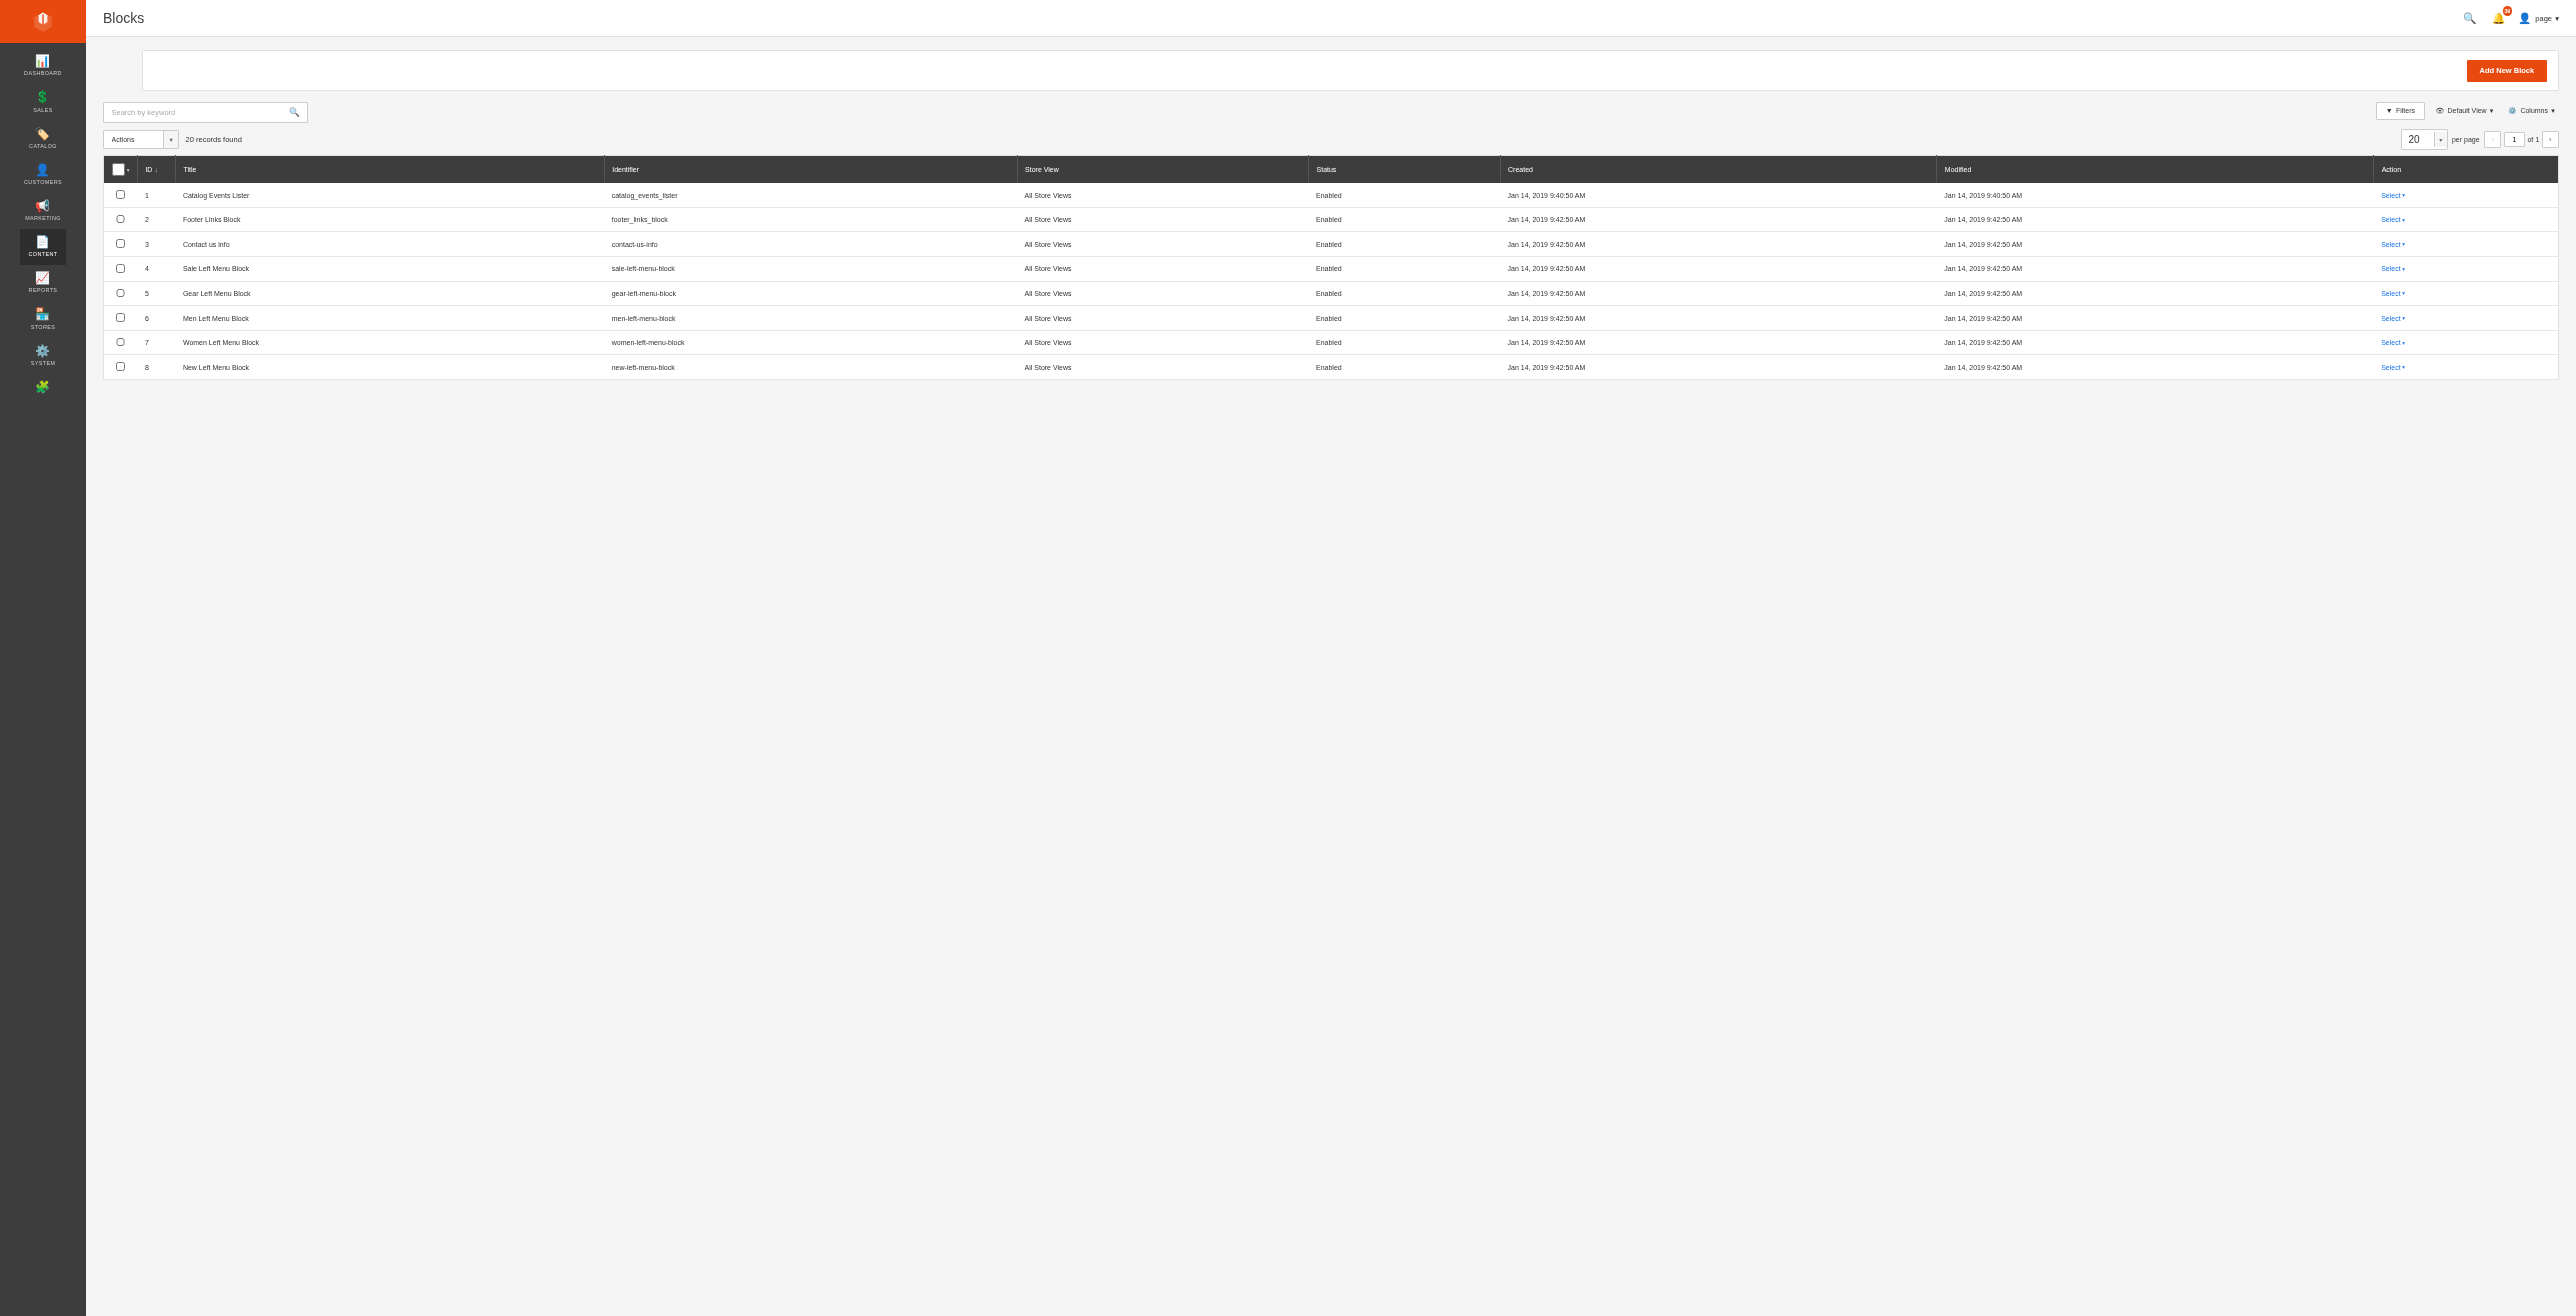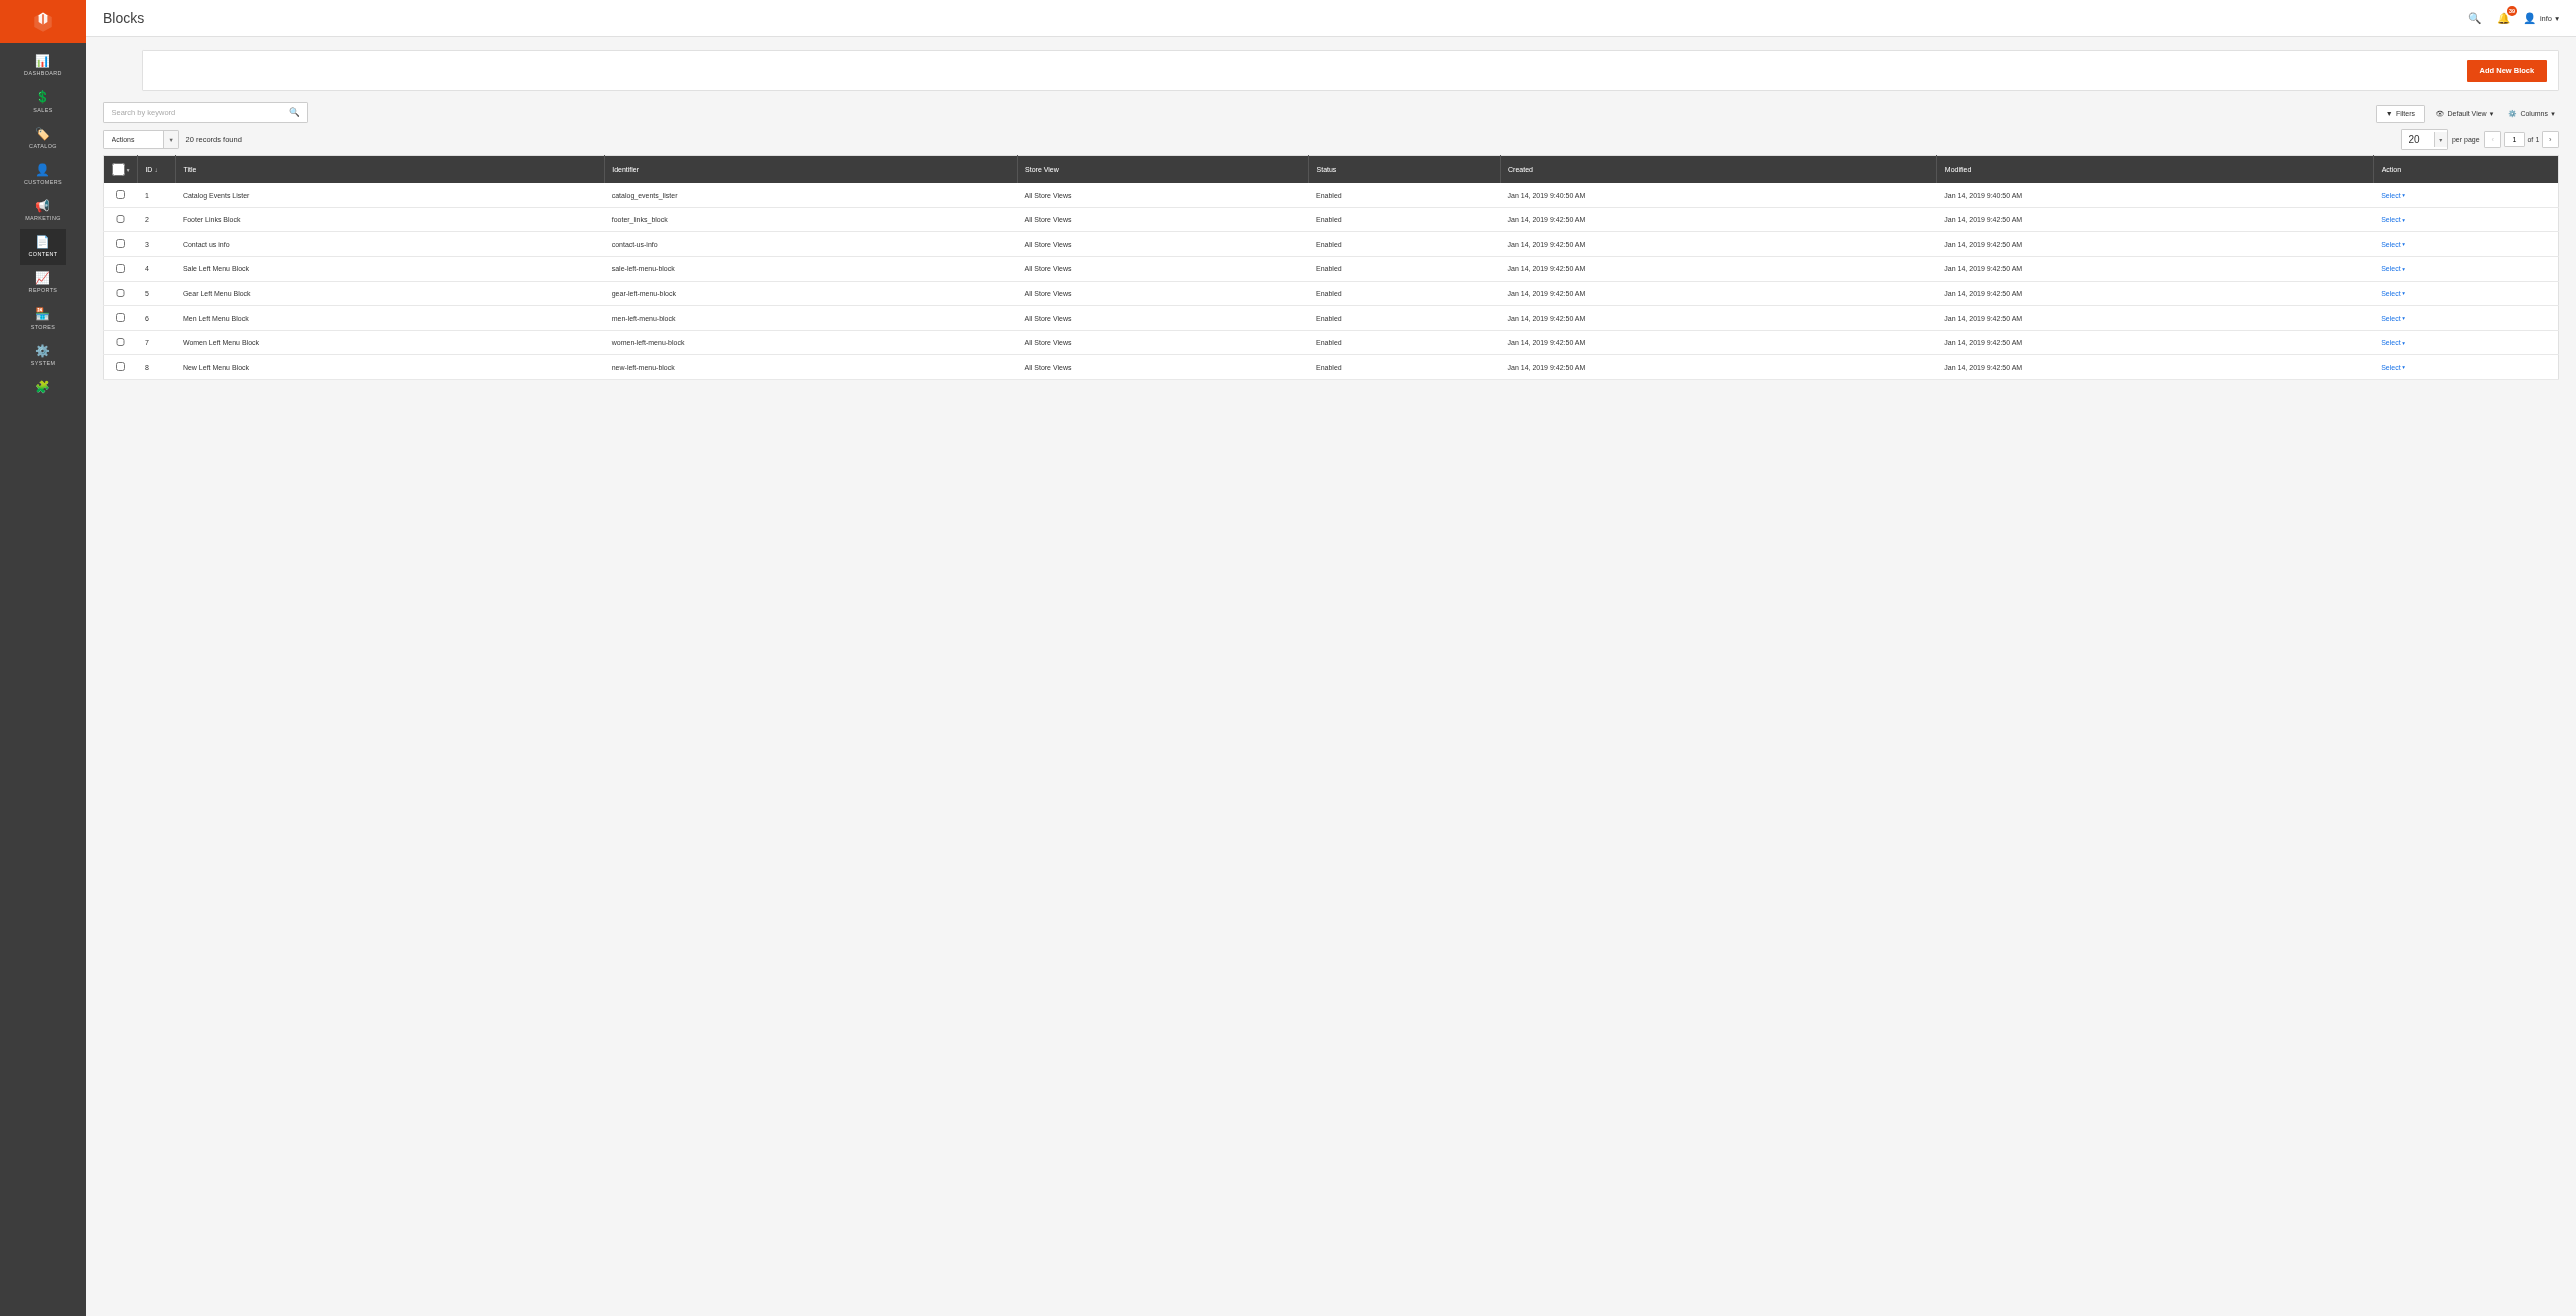--- a/index.html
+++ b/index.html
@@ -141,21 +141,21 @@
       padding: 6.5px 13px;
       font-size: 7.5px;
       font-weight: 600;
       cursor: pointer;
       border-radius: 1.1px;
     }
 
     
     .toolbar {
       display: flex;
-      align-items: flex-end;
+      align-items: flex-start;
       justify-content: space-between;
       margin-bottom: 6.5px;
       flex-wrap: wrap;
       gap: 5.4px;
     }
     .search-box {
       display: flex;
       align-items: center;
       border: 0.5px solid #ccc;
       background: #fff;
@@ -446,21 +446,21 @@
         <span>🔍</span>
       </button>
       <div class="notif-badge">
         <button class="topbar-icon-btn">
           <span>🔔</span>
         </button>
         <span class="badge">39</span>
       </div>
       <button class="admin-btn">
         <span class="avatar-icon">👤</span>
-        <span>info</span>
+        <span>page</span>
         <span>▾</span>
       </button>
     </div>
   </header>
 
   <div class="content">
 
     <div class="action-bar">
       <button class="btn-add">Add New Block</button>
     </div>

